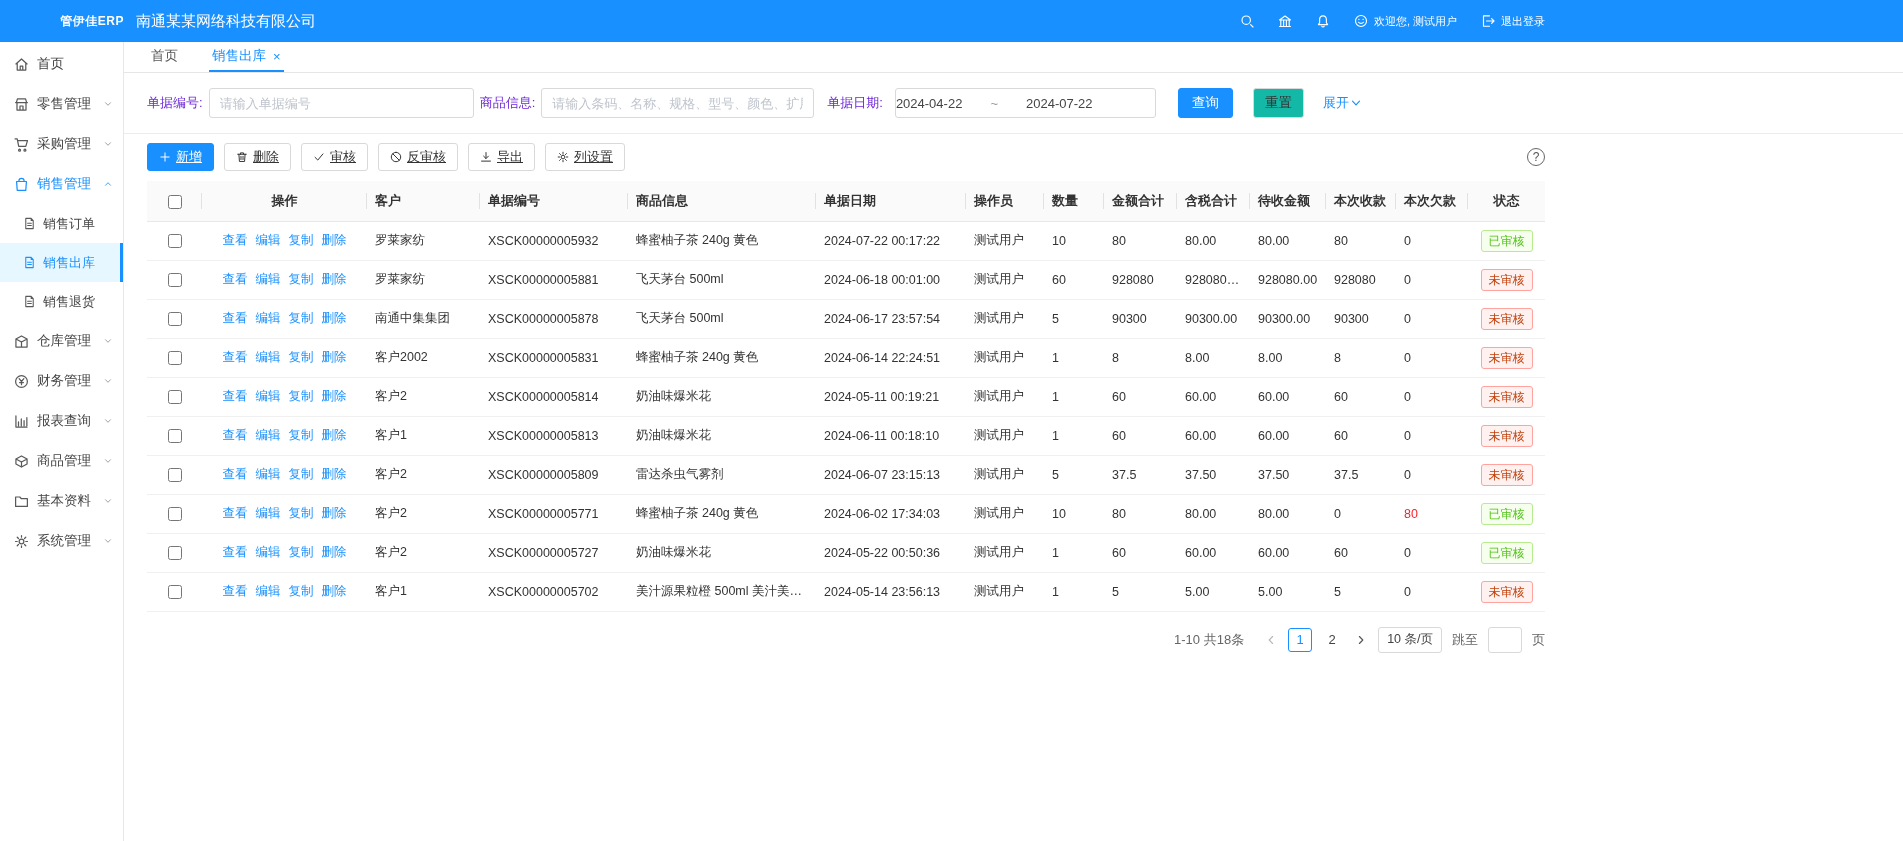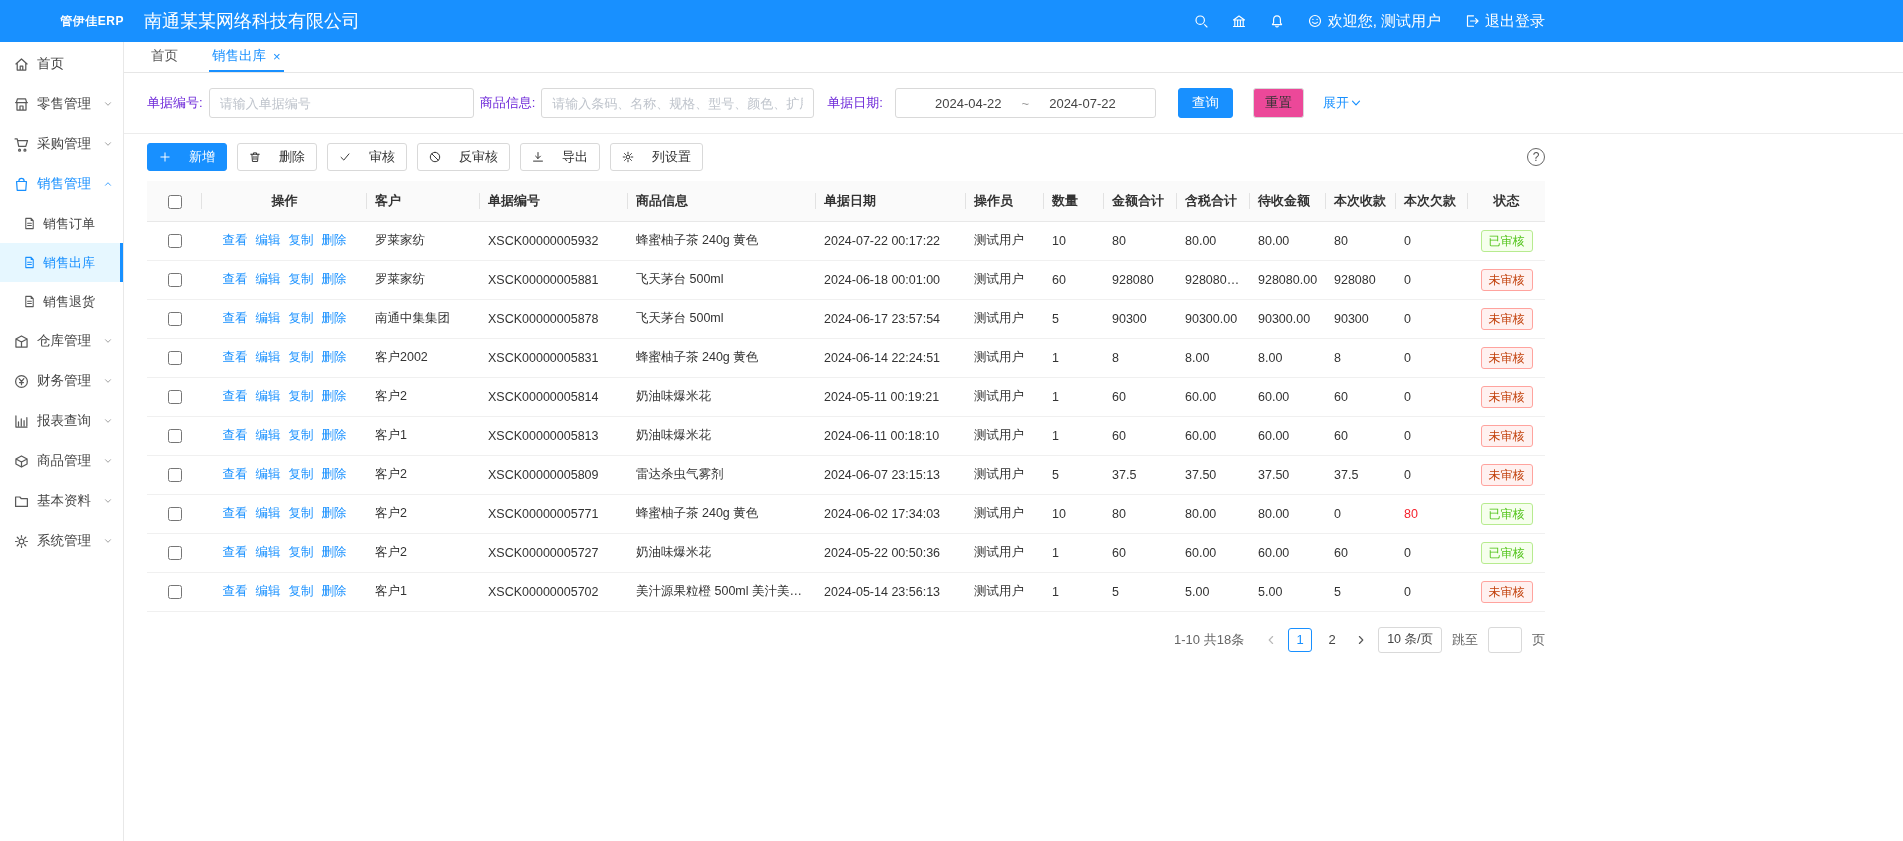--- a/index.html
+++ b/index.html
@@ -4,24 +4,24 @@
 <style>
   * { margin:0; padding:0; box-sizing:border-box; }
   html,body { width:1903px; height:841px; overflow:hidden; background:#fff;
     font-family:"Liberation Sans","DejaVu Sans",sans-serif; font-size:13px; color:#333; }
   .app { position:relative; width:1903px; height:841px; }
 
   
   .topbar { position:absolute; top:0; left:0; width:1903px; height:42px; background:#1890ff;
     color:#fff; display:flex; align-items:center; z-index:5; }
   .logo { width:124px; text-align:right; font-size:12px; font-weight:bold; letter-spacing:.5px; }
-  .company { font-size:18px; margin-left:20px; }
+  .company { font-size:15px; margin-left:12px; }
   .topbar-right { position:absolute; right:358px; top:0; height:42px; display:flex; align-items:center; gap:24px; }
   .tb-icon { display:flex; align-items:center; cursor:pointer; color:#fff; }
-  .tb-user, .tb-logout { display:flex; align-items:center; gap:6px; font-size:15px; cursor:pointer; }
+  .tb-user, .tb-logout { display:flex; align-items:center; gap:6px; font-size:11px; cursor:pointer; }
 
   
   .sidebar { position:absolute; top:42px; left:0; bottom:0; width:124px; background:#fff;
     border-right:1px solid #e8e8e8; padding-top:2px; }
   .side-item { height:40px; display:flex; align-items:center; padding:0 10px 0 14px; cursor:pointer;
     color:#444; font-size:13.5px; position:relative; }
   .side-item .s-icon { width:16px; margin-right:7px; color:#595959; display:flex; }
   .side-item .chev { margin-left:auto; color:#8c8c8c; display:flex; }
   .side-item.active { color:#1890ff; }
   .side-item.active .s-icon, .side-item.active .chev { color:#1890ff; }
@@ -43,30 +43,30 @@
 
   .filters { height:61px; border-bottom:1px solid #ececec; display:flex; align-items:center; padding-left:23px; }
   .f-label { color:#6d28d9; margin-right:6px; white-space:nowrap; }
   .f-input { height:30px; border:1px solid #d9d9d9; border-radius:3px; padding:0 10px; font-size:13px;
     color:#333; outline:none; font-family:inherit; }
   .f-input::placeholder { color:#bfc4cc; }
   .inp-bill { width:265px; margin-right:6px; }
   .inp-prod { width:273px; margin-right:13px; }
   .lbl-date { margin-right:12px; }
   .date-box { width:261px; height:30px; border:1px solid #d9d9d9; border-radius:3px; display:flex;
-    align-items:center; justify-content:center; gap:20px; color:#444; cursor:pointer; margin-right:22px; }
+    align-items:center; justify-content:flex-start; gap:28px; color:#444; cursor:pointer; margin-right:22px; }
   .btn { height:30px; border-radius:3px; font-size:13.5px; cursor:pointer; font-family:inherit; }
   .btn-primary { background:#1890ff; color:#fff; border:1px solid #1890ff; padding:0 13px; margin-right:20px; }
-  .btn-plain { background:#ec4899; color:#333; border:1px solid #d9d9d9; padding:0 11px; margin-right:19px; }
+  .btn-plain { background:#14b8a6; color:#333; border:1px solid #d9d9d9; padding:0 11px; margin-right:19px; }
   .expand-link { color:#1890ff; display:flex; align-items:center; gap:0; cursor:pointer; }
 
   .content { position:relative; padding:9px 0 0 23px; width:1445px; }
   .toolbar { display:flex; align-items:center; gap:10px; margin-bottom:10px; width:1398px; position:relative; }
-  .tbtn { display:flex; align-items:center; gap:18px; height:28px; padding:0 11px; border:1px solid #d9d9d9;
-    border-radius:3px; background:#fff; color:#333; font-size:13px; cursor:pointer; font-family:inherit; }
+  .tbtn { display:flex; align-items:center; gap:5px; height:28px; padding:0 11px; border:1px solid #d9d9d9;
+    border-radius:3px; background:#fff; color:#333; font-size:13px; cursor:pointer; font-family:inherit;text-decoration:underline; }
   .tbtn.primary { background:#1890ff; border-color:#1890ff; color:#fff; }
   .tbtn .t-icon { display:flex; }
   .help { margin-left:auto; width:18px; height:18px; border:1.4px solid #666; border-radius:50%;
     display:flex; align-items:center; justify-content:center; font-size:12px; color:#555; cursor:pointer; }
 
   
   table { border-collapse:collapse; table-layout:fixed; width:1398px; }
   th, td { overflow:hidden; white-space:nowrap; text-overflow:ellipsis; }
   thead th { background:#fafafa; height:40px; font-weight:bold; color:#333; text-align:left;
     padding:0 8px; border-bottom:1px solid #e8e8e8; font-size:13px; position:relative; }

